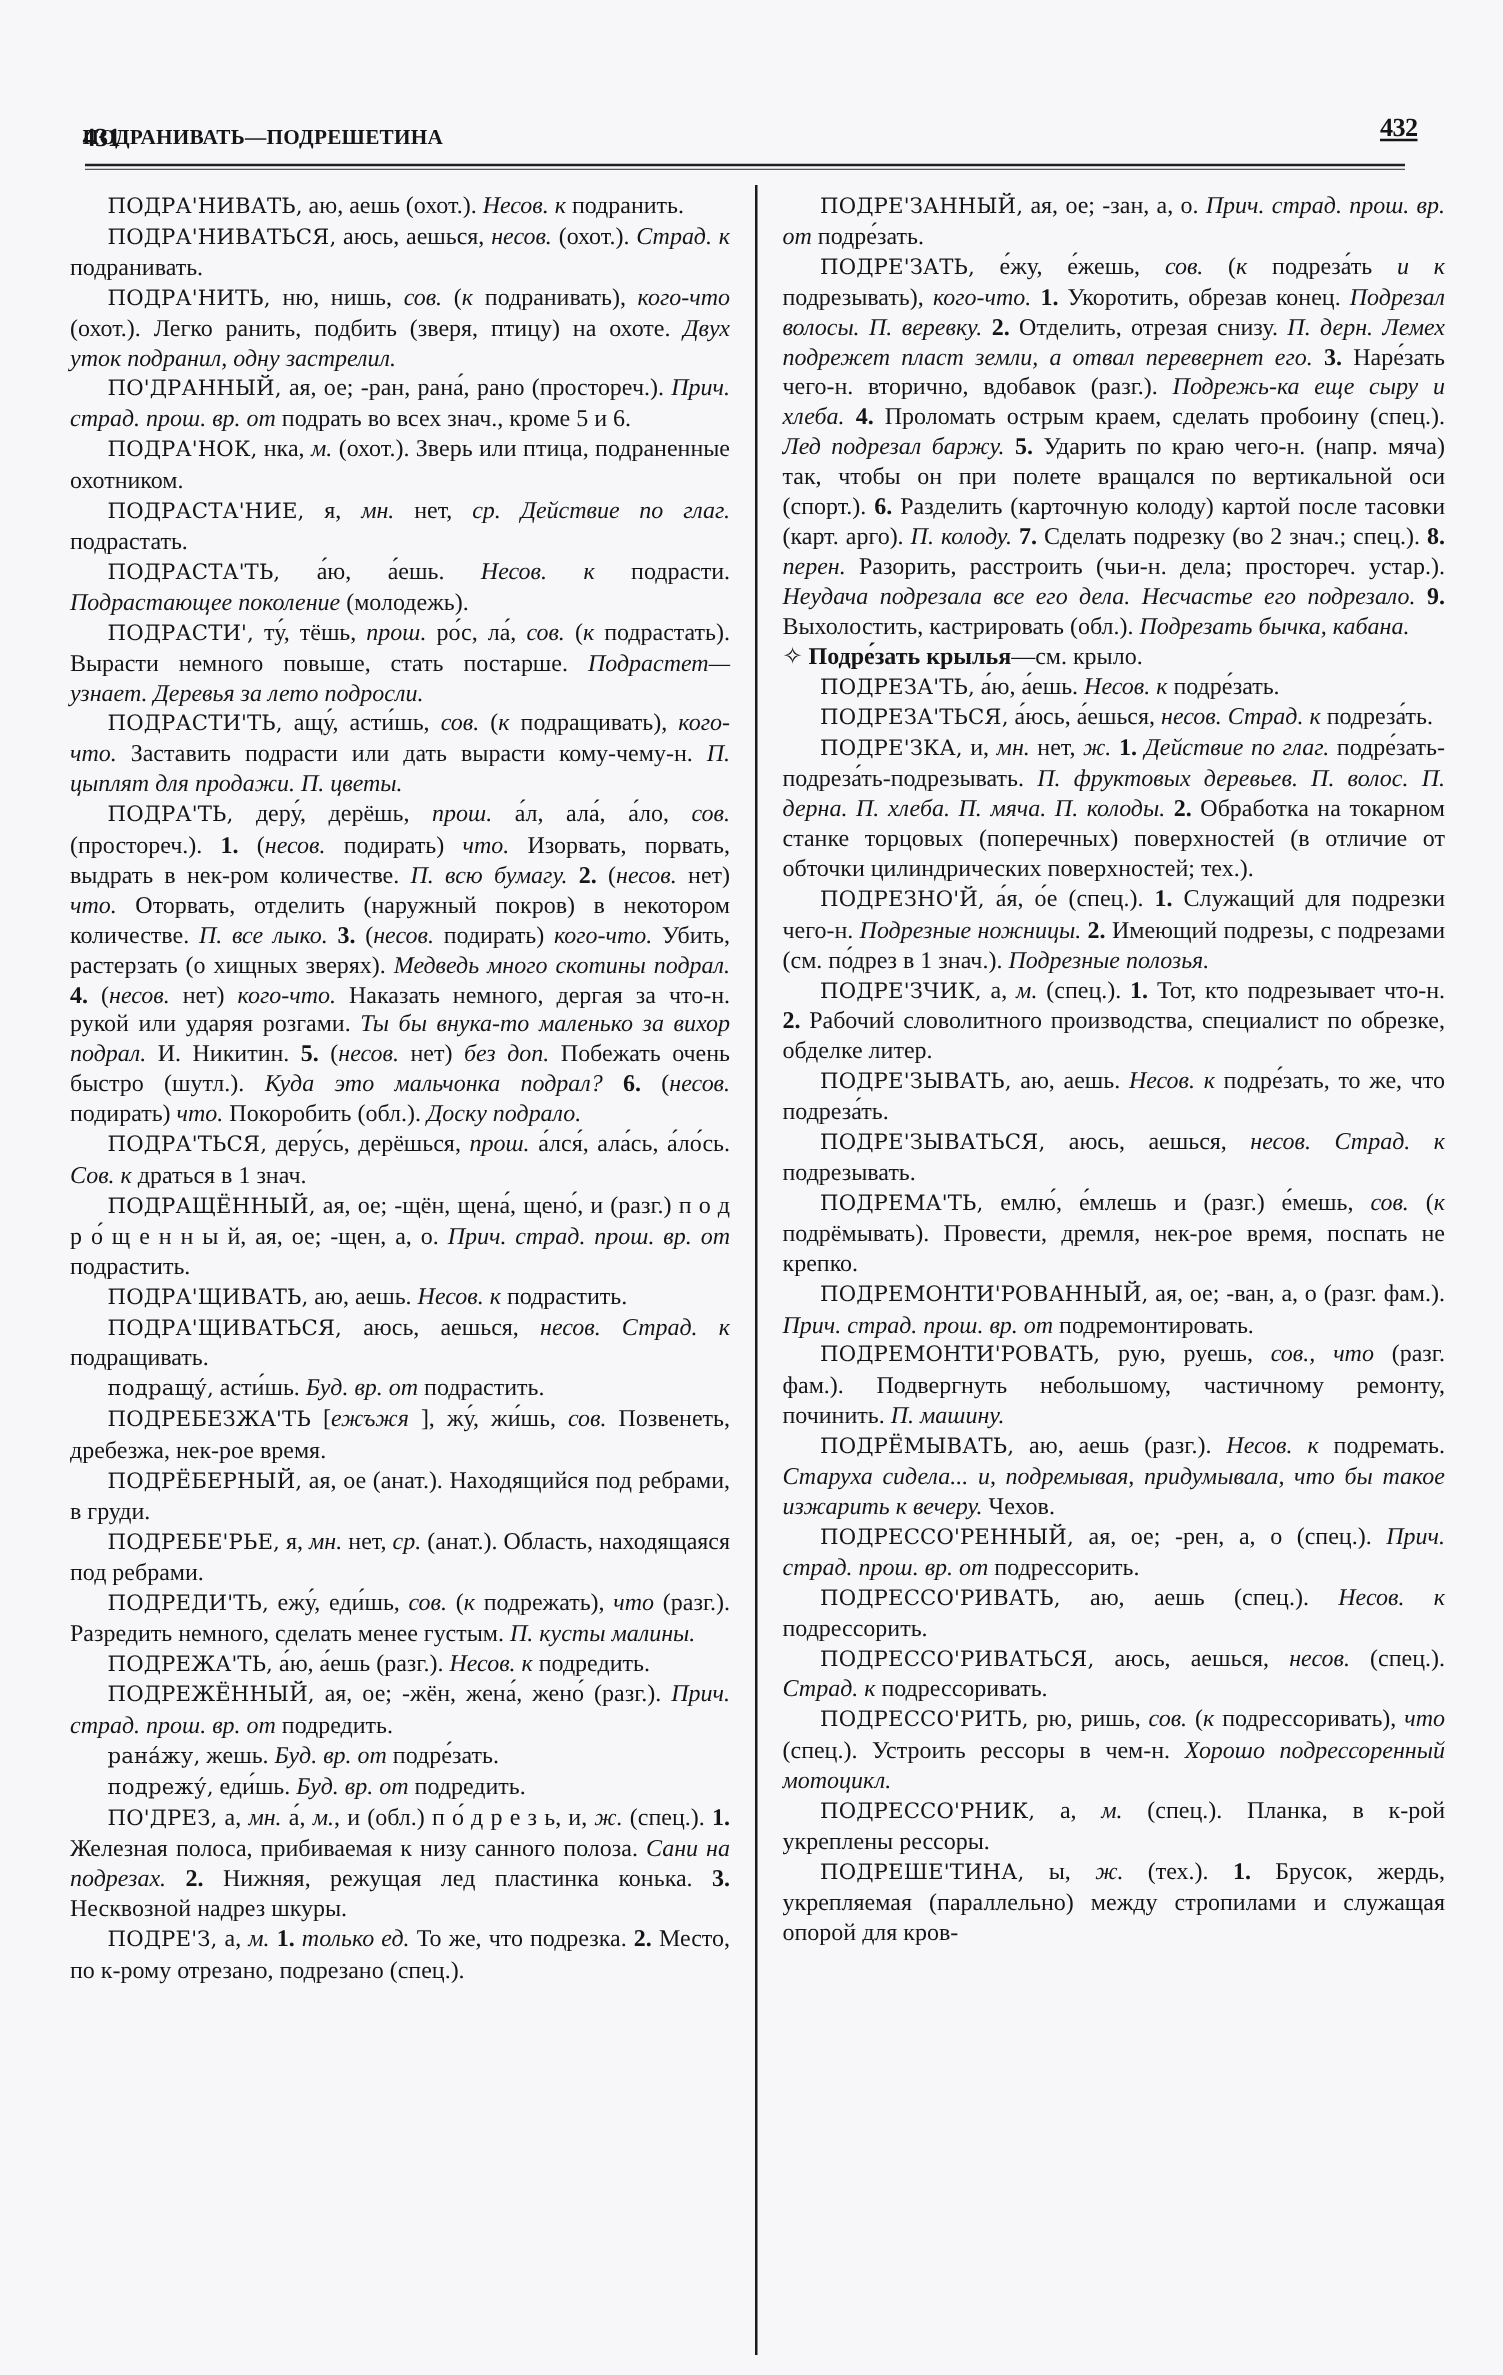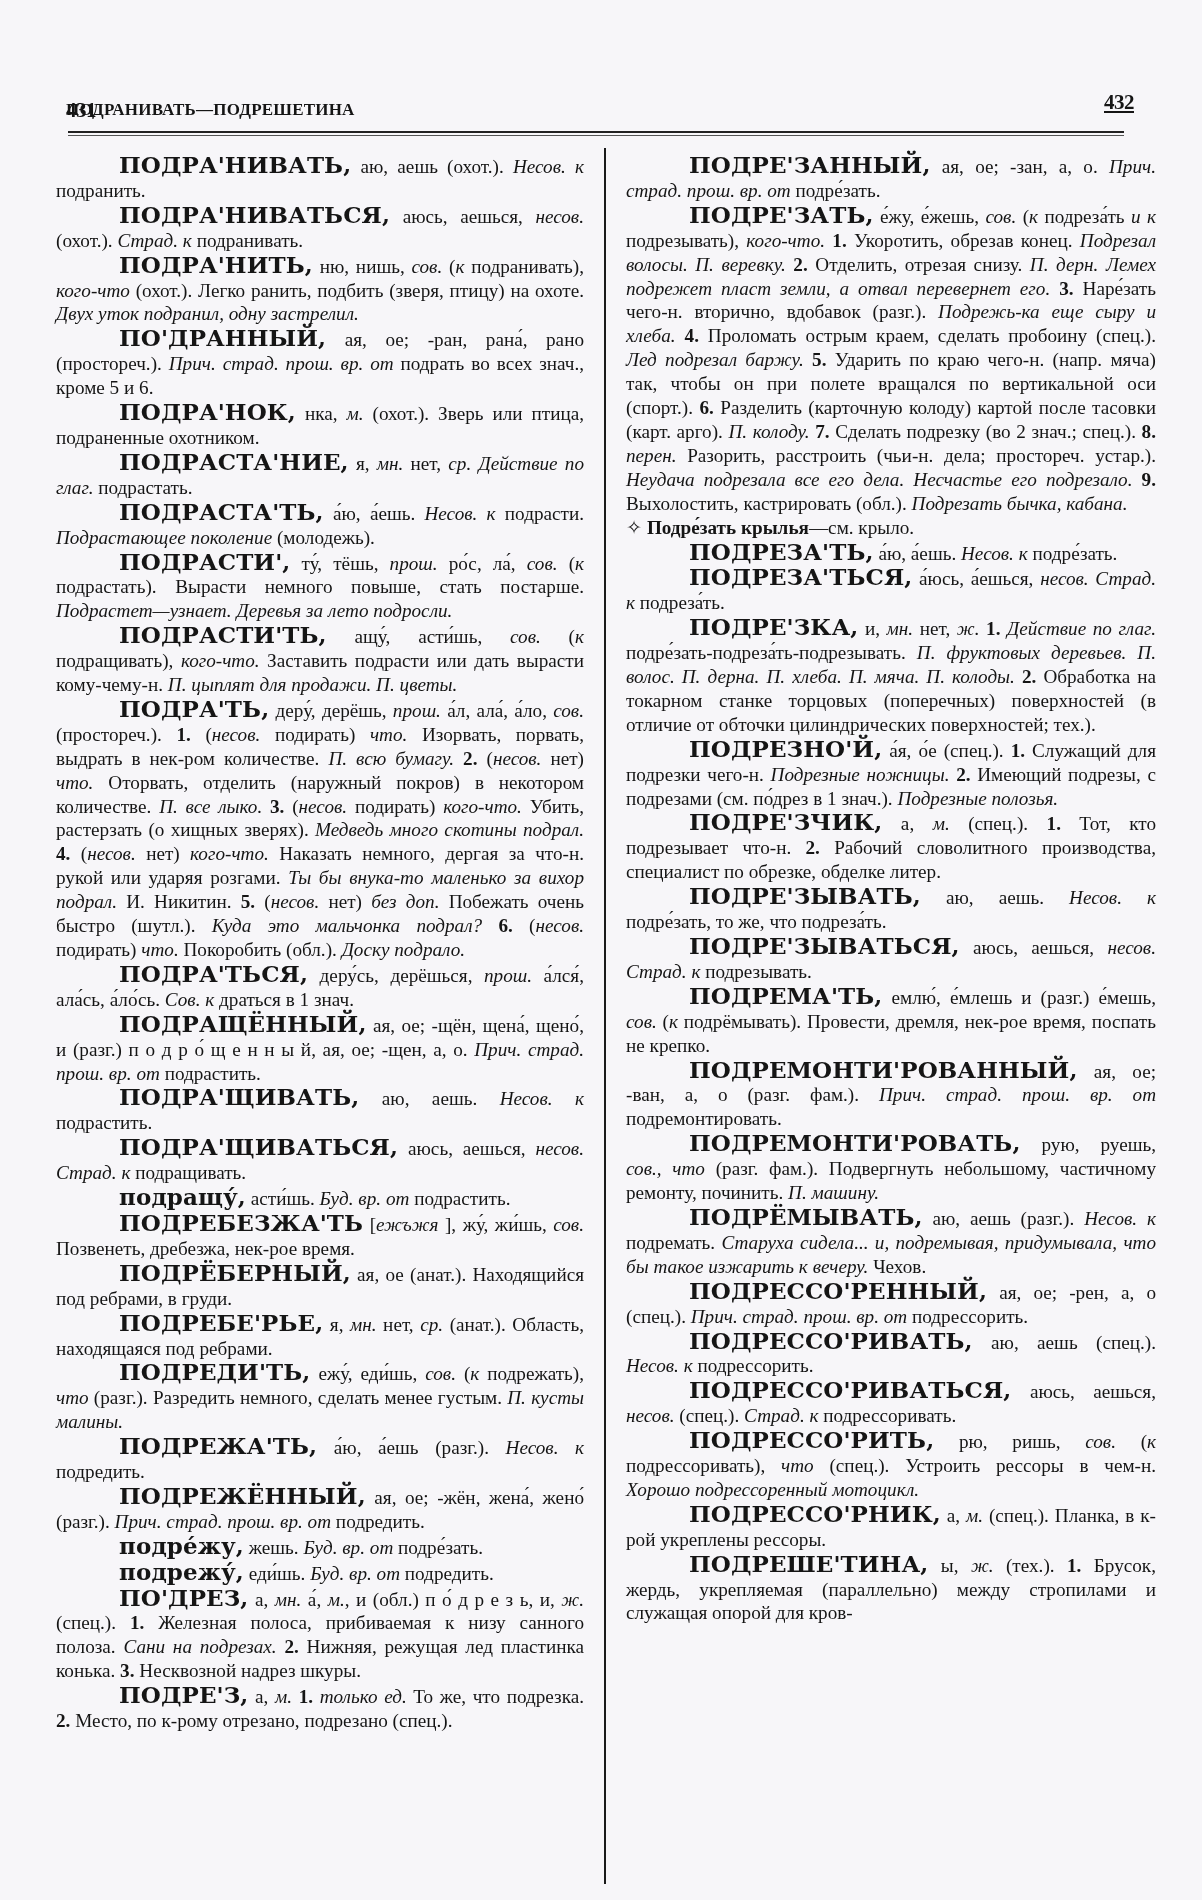--- a/index.html
+++ b/index.html
@@ -40,21 +40,21 @@
     font-family: "Liberation Serif", serif;
   }
   .column.left { left: 56px; }
   .column.right { left: 626px; width: 530px; }
   .col-divider {
     position: absolute; left: 604px; top: 148px; width: 0; height: 1736px;
     border-left: 2px solid #1a1a1a;
   }
   .entry { text-indent: 30px; margin: 0; hyphens: manual; }
   .entry.idiom { text-indent: 0; }
-  .b { font-weight: bold; font-family: "DejaVu Serif", serif; font-size: 23px; letter-spacing: 0.1px; margin-left: 33px; }
+  .b { font-weight: normal; font-family: "DejaVu Serif", serif; font-size: 17px; letter-spacing: 0.1px; }
   .i { font-style: italic; }
   .bi { font-weight: bold; }
 </style>
 </head>
 <body>
 
 <div class="page-header">
   <span class="page-num left">431</span>
   <span class="running-head">ПОДРАНИВАТЬ—ПОДРЕШЕТИНА</span>
   <span class="page-num right">432</span>
@@ -77,21 +77,21 @@
     <p class="entry"><span class="b">ПОДРАЩЁННЫЙ,</span><span> ая, ое; -щён, щена́, щено́, и (разг.) п о д р о́ щ е н н ы й, ая, ое; -щен, а, о. </span><span class="i">Прич. страд. прош. вр. от</span><span> подрастить.</span></p>
     <p class="entry"><span class="b">ПОДРА'ЩИВАТЬ,</span><span> аю, аешь. </span><span class="i">Несов. к</span><span> подрастить.</span></p>
     <p class="entry"><span class="b">ПОДРА'ЩИВАТЬСЯ,</span><span> аюсь, аешься, </span><span class="i">несов. Страд. к</span><span> подращивать.</span></p>
     <p class="entry"><span class="b">подращу́,</span><span> асти́шь. </span><span class="i">Буд. вр. от</span><span> подрастить.</span></p>
     <p class="entry"><span class="b">ПОДРЕБЕЗЖА'ТЬ</span><span> [</span><span class="i">ежъжя</span><span> ], жу́, жи́шь, </span><span class="i">сов.</span><span> Позвенеть, дребезжа, нек-рое время.</span></p>
     <p class="entry"><span class="b">ПОДРЁБЕРНЫЙ,</span><span> ая, ое (анат.). Находящийся под ребрами, в груди.</span></p>
     <p class="entry"><span class="b">ПОДРЕБЕ'РЬЕ,</span><span> я, </span><span class="i">мн.</span><span> нет, </span><span class="i">ср.</span><span> (анат.). Область, находящаяся под ребрами.</span></p>
     <p class="entry"><span class="b">ПОДРЕДИ'ТЬ,</span><span> ежу́, еди́шь, </span><span class="i">сов.</span><span> (</span><span class="i">к</span><span> подрежать), </span><span class="i">что</span><span> (разг.). Разредить немного, сделать менее густым. </span><span class="i">П. кусты малины.</span></p>
     <p class="entry"><span class="b">ПОДРЕЖА'ТЬ,</span><span> а́ю, а́ешь (разг.). </span><span class="i">Несов. к</span><span> подредить.</span></p>
     <p class="entry"><span class="b">ПОДРЕЖЁННЫЙ,</span><span> ая, ое; -жён, жена́, жено́ (разг.). </span><span class="i">Прич. страд. прош. вр. от</span><span> подредить.</span></p>
-    <p class="entry"><span class="b">подре́жу,</span><span> жешь. </span><span class="i">Буд. вр. от</span><span> подре́зать.</span></p>
+    <p class="entry"><span class="b">рана́жу,</span><span> жешь. </span><span class="i">Буд. вр. от</span><span> подре́зать.</span></p>
     <p class="entry"><span class="b">подрежу́,</span><span> еди́шь. </span><span class="i">Буд. вр. от</span><span> подредить.</span></p>
     <p class="entry"><span class="b">ПО'ДРЕЗ,</span><span> а, </span><span class="i">мн.</span><span> а́, </span><span class="i">м.</span><span>, и (обл.) п о́ д р е з ь, и, </span><span class="i">ж.</span><span> (спец.). </span><span class="bi">1.</span><span> Железная полоса, прибиваемая к низу санного полоза. </span><span class="i">Сани на подрезах.</span><span> </span><span class="bi">2.</span><span> Нижняя, режущая лед пластинка конька. </span><span class="bi">3.</span><span> Несквозной надрез шкуры.</span></p>
     <p class="entry"><span class="b">ПОДРЕ'З,</span><span> а, </span><span class="i">м.</span><span> </span><span class="bi">1.</span><span> </span><span class="i">только ед.</span><span> То же, что подрезка. </span><span class="bi">2.</span><span> Место, по к-рому отрезано, подрезано (спец.).</span></p>
   </div>
 <div class="col-divider"></div>
 <div class="column right" id="col-right">
     <p class="entry"><span class="b">ПОДРЕ'ЗАННЫЙ,</span><span> ая, ое; -зан, а, о. </span><span class="i">Прич. страд. прош. вр. от</span><span> подре́зать.</span></p>
     <p class="entry"><span class="b">ПОДРЕ'ЗАТЬ,</span><span> е́жу, е́жешь, </span><span class="i">сов.</span><span> (</span><span class="i">к</span><span> подреза́ть </span><span class="i">и к</span><span> подрезывать), </span><span class="i">кого-что.</span><span> </span><span class="bi">1.</span><span> Укоротить, обрезав конец. </span><span class="i">Подрезал волосы. П. веревку.</span><span> </span><span class="bi">2.</span><span> Отделить, отрезая снизу. </span><span class="i">П. дерн. Лемех подрежет пласт земли, а отвал перевернет его.</span><span> </span><span class="bi">3.</span><span> Наре́зать чего-н. вторично, вдобавок (разг.). </span><span class="i">Подрежь-ка еще сыру и хлеба.</span><span> </span><span class="bi">4.</span><span> Проломать острым краем, сделать пробоину (спец.). </span><span class="i">Лед подрезал баржу.</span><span> </span><span class="bi">5.</span><span> Ударить по краю чего-н. (напр. мяча) так, чтобы он при полете вращался по вертикальной оси (спорт.). </span><span class="bi">6.</span><span> Разделить (карточную колоду) картой после тасовки (карт. арго). </span><span class="i">П. колоду.</span><span> </span><span class="bi">7.</span><span> Сделать подрезку (во 2 знач.; спец.). </span><span class="bi">8.</span><span> </span><span class="i">перен.</span><span> Разорить, расстроить (чьи-н. дела; простореч. устар.). </span><span class="i">Неудача подрезала все его дела. Несчастье его подрезало.</span><span> </span><span class="bi">9.</span><span> Выхолостить, кастрировать (обл.). </span><span class="i">Подрезать бычка, кабана.</span></p>
     <p class="entry idiom"><span>✧ </span><span class="bi">Подре́зать крылья</span><span>—см. крыло.</span></p>
     <p class="entry"><span class="b">ПОДРЕЗА'ТЬ,</span><span> а́ю, а́ешь. </span><span class="i">Несов. к</span><span> подре́зать.</span></p>

